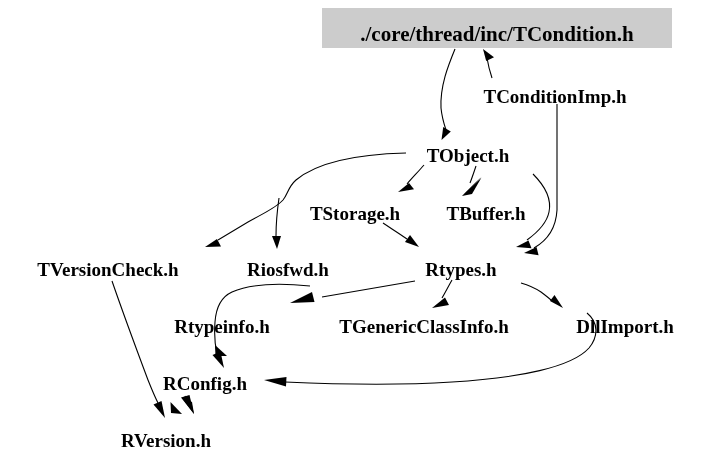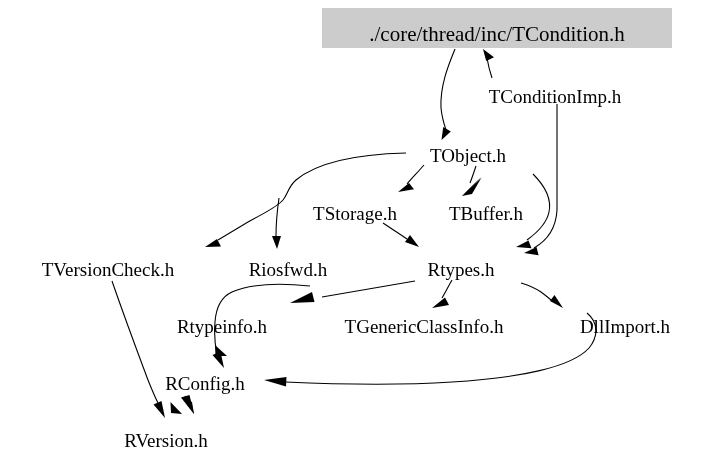--- a/index.html
+++ b/index.html
@@ -7,20 +7,21 @@
     padding: 0;
     background: #ffffff;
   }
   #graph-root {
     position: relative;
     width: 705px;
     height: 469px;
     background: #ffffff;
     overflow: hidden;
     font-family: "Liberation Serif", "DejaVu Serif", serif;
+    font-weight: bold;
   }
   svg#graph-canvas {
     position: absolute;
     left: 0;
     top: 0;
     width: 705px;
     height: 469px;
     display: block;
   }
   .node-label {

